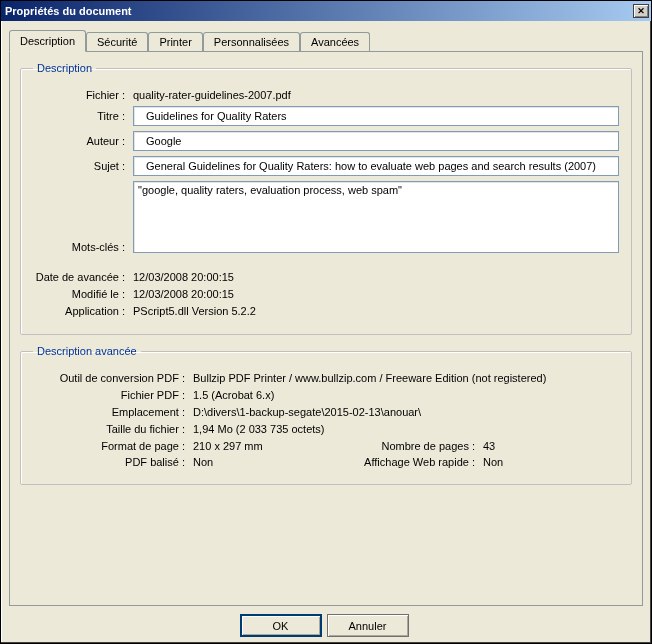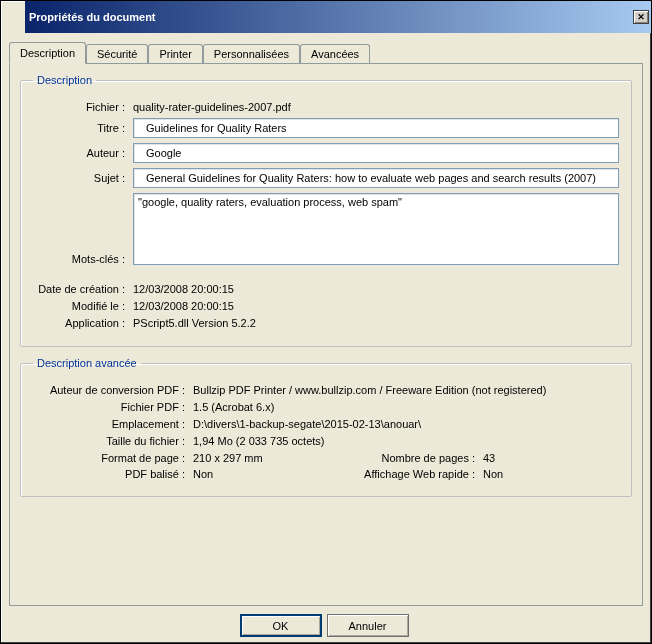--- a/index.html
+++ b/index.html
@@ -15,30 +15,29 @@
   .window {
     width: 652px;
     height: 644px;
     background: #ece9d8;
     display: flex;
     flex-direction: column;
     border: 1px solid #000;
     box-shadow: inset -1px -1px 0 #404040, inset 1px 1px 0 #fff;
   }
   .titlebar {
-    height: 32px;
+    height: 20px;
     background: linear-gradient(to right, #0a246a, #a6caf0);
     color: #fff;
     display: flex;
     align-items: center;
     padding: 0 2px 0 4px;
     font-weight: bold;
     justify-content: space-between;
     flex-shrink: 0;
-    margin-left: 24px;
   }
   .titlebar .title {
     font-size: 11px;
   }
   .close-btn {
     width: 16px;
     height: 14px;
     background: #d4d0c8;
     border: 1px solid #404040;
     box-shadow: inset 1px 1px 0 #fff, inset -1px -1px 0 #808080;
@@ -212,40 +211,40 @@
         </div>
 
         <div class="row kw-row">
           <span class="lbl desc-lbl">Mots-clés :</span>
           <textarea class="tf" style="">"google, quality raters, evaluation process, web spam"</textarea>
         </div>
 
         <div style="height:8px"></div>
 
         <div class="row">
-          <span class="lbl desc-lbl">Date de création :</span>
+          <span class="lbl desc-lbl">Date de avancée :</span>
           <span class="val">12/03/2008 20:00:15</span>
         </div>
 
         <div class="row">
           <span class="lbl desc-lbl">Modifié le :</span>
           <span class="val">12/03/2008 20:00:15</span>
         </div>
 
         <div class="row">
           <span class="lbl desc-lbl">Application :</span>
           <span class="val">PScript5.dll Version 5.2.2</span>
         </div>
       </fieldset>
 
       <fieldset class="group">
         <legend>Description avancée</legend>
 
         <div class="row">
-          <span class="lbl adv-lbl">Auteur de conversion PDF :</span>
+          <span class="lbl adv-lbl">Outil de conversion PDF :</span>
           <span class="val">Bullzip PDF Printer / www.bullzip.com / Freeware Edition (not registered)</span>
         </div>
 
         <div class="row">
           <span class="lbl adv-lbl">Fichier PDF :</span>
           <span class="val">1.5 (Acrobat 6.x)</span>
         </div>
 
         <div class="row">
           <span class="lbl adv-lbl">Emplacement :</span>

